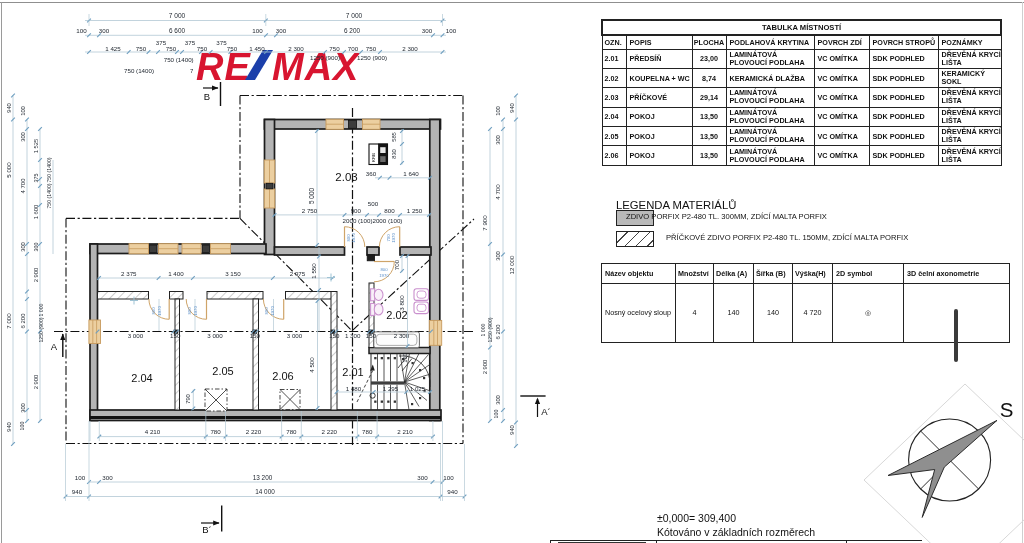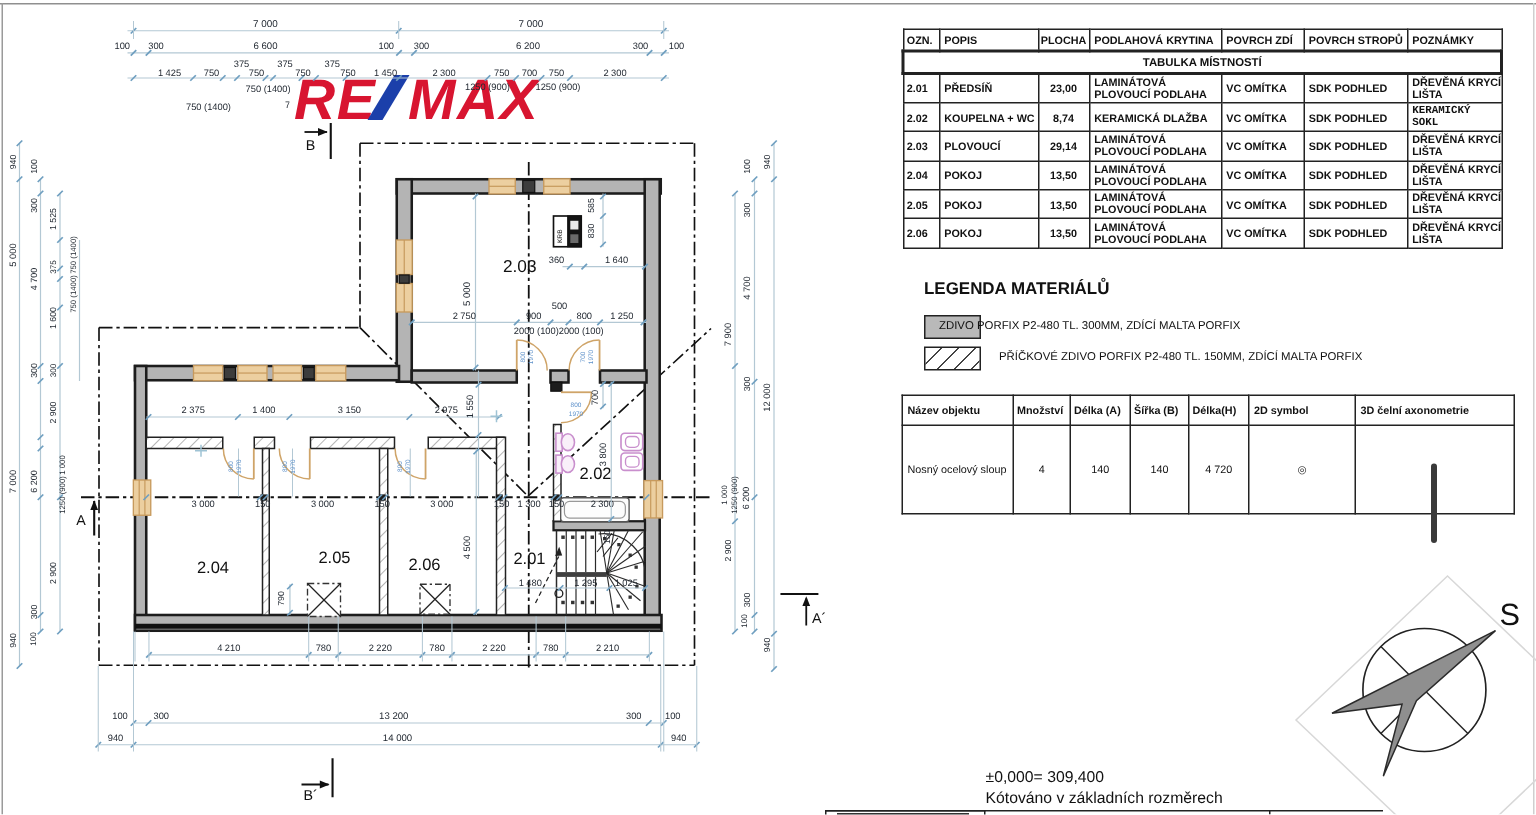--- a/index.html
+++ b/index.html
@@ -33,56 +33,56 @@
         <col style="width:66px">
         <col style="width:34px">
         <col style="width:88px">
         <col style="width:55px">
         <col style="width:69px">
         <col style="width:63px">
       </colgroup>
 
 <tbody>
         <tr>
+          <td colspan="7" style="height:10.5px;text-align:center;font-size:7.6px;border:2px solid #222;">TABULKA MÍSTNOSTÍ</td>
+        </tr>
+
+<tr>
 <td style="height:11px;padding-left:2px;">OZN.</td>
           <td style="padding-left:3px;">POPIS</td>
           <td style="text-align:center;">PLOCHA</td>
           <td style="padding-left:3px;">PODLAHOVÁ KRYTINA</td>
           <td style="padding-left:3px;">POVRCH ZDÍ</td>
           <td style="padding-left:3px;">POVRCH STROPŮ</td>
           <td style="padding-left:3px;">POZNÁMKY</td>
 </tr>
-
-<tr>
-          <td colspan="7" style="height:10.5px;text-align:center;font-size:7.6px;border:2px solid #222;">TABULKA MÍSTNOSTÍ</td>
-        </tr>
 
 <tr>
           <td style="height:16.4px;padding-left:2px;">2.01</td>
           <td style="padding-left:3px;">PŘEDSÍŇ</td>
           <td style="text-align:center;">23,00</td>
           <td style="padding-left:3px;white-space:normal;line-height:1.13;">LAMINÁTOVÁ<br>PLOVOUCÍ PODLAHA</td>
           <td style="padding-left:3px;">VC OMÍTKA</td>
           <td style="padding-left:3px;">SDK PODHLED</td>
           <td style="padding-left:3px;white-space:normal;line-height:1.13;">DŘEVĚNÁ&nbsp;KRYCÍ LIŠTA</td>
         </tr>
 
 <tr>
           <td style="height:16.4px;padding-left:2px;">2.02</td>
           <td style="padding-left:3px;">KOUPELNA + WC</td>
           <td style="text-align:center;">8,74</td>
           <td style="padding-left:3px;">KERAMICKÁ DLAŽBA</td>
           <td style="padding-left:3px;">VC OMÍTKA</td>
           <td style="padding-left:3px;">SDK PODHLED</td>
-          <td style="padding-left:3px;white-space:normal;line-height:1.13;font-family:Liberation Mono, monospace;">KERAMICKÝ SOKL</td>
+          <td style="padding-left:3px;white-space:normal;line-height:1.13;">KERAMICKÝ SOKL</td>
         </tr>
 
 <tr>
           <td style="height:16.4px;padding-left:2px;">2.03</td>
-          <td style="padding-left:3px;">PLOVOUCÍ</td>
+          <td style="padding-left:3px;">PŘÍČKOVÉ</td>
           <td style="text-align:center;">29,14</td>
           <td style="padding-left:3px;white-space:normal;line-height:1.13;">LAMINÁTOVÁ<br>PLOVOUCÍ PODLAHA</td>
           <td style="padding-left:3px;">VC OMÍTKA</td>
           <td style="padding-left:3px;">SDK PODHLED</td>
           <td style="padding-left:3px;white-space:normal;line-height:1.13;">DŘEVĚNÁ&nbsp;KRYCÍ LIŠTA</td>
         </tr>
 
 <tr>
           <td style="height:16.4px;padding-left:2px;">2.04</td>
           <td style="padding-left:3px;">POKOJ</td>
@@ -109,21 +109,21 @@
           <td style="text-align:center;">13,50</td>
           <td style="padding-left:3px;white-space:normal;line-height:1.13;">LAMINÁTOVÁ<br>PLOVOUCÍ PODLAHA</td>
           <td style="padding-left:3px;">VC OMÍTKA</td>
           <td style="padding-left:3px;">SDK PODHLED</td>
           <td style="padding-left:3px;white-space:normal;line-height:1.13;">DŘEVĚNÁ&nbsp;KRYCÍ LIŠTA</td>
         </tr>
 </tbody>
     </table>
 </div>
 
-<div class="abs" style="left:616px;top:187px;font-size:11.3px;font-weight:bold;color:#111;">LEGENDA MATERIÁLŮ</div>
+<div class="abs" style="left:616px;top:199px;font-size:11.3px;font-weight:normal;color:#111;">LEGENDA MATERIÁLŮ</div>
 
 <div class="abs" style="left:616px;top:210px;width:36px;height:14px;background:#b9b9b9;border:1.2px solid #222;"></div>
 
 <div class="abs" style="left:626px;top:212px;font-size:7.6px;color:#111;">ZDIVO PORFIX P2-480 TL. 300MM, ZDÍCÍ MALTA PORFIX</div>
 
 <div class="abs" style="left:616px;top:231px;width:36px;height:14px;border:1.2px solid #222;background:repeating-linear-gradient(135deg,#fff,#fff 7px,#444 7px,#444 8px);"></div>
 
 <div class="abs" style="left:666px;top:233px;font-size:7.6px;color:#111;">PŘÍČKOVÉ ZDIVO PORFIX P2-480 TL. 150MM, ZDÍCÍ MALTA PORFIX</div>
 
 <div class="abs" style="left:601px;top:263px;">
@@ -138,21 +138,21 @@
         <col style="width:106px">
       </colgroup>
 
 <tbody>
 
 <tr>
           <td style="height:16.5px;padding-left:3px;font-weight:bold;margin-left:13px;">Název objektu</td>
           <td style="padding-left:2px;font-weight:bold;">Množství</td>
           <td style="padding-left:2px;font-weight:bold;">Délka (A)</td>
           <td style="padding-left:2px;font-weight:bold;">Šířka (B)</td>
-          <td style="padding-left:2px;font-weight:bold;">Délka(H)</td>
+          <td style="padding-left:2px;font-weight:bold;">Výška(H)</td>
           <td style="padding-left:3px;font-weight:bold;">2D symbol</td>
           <td style="padding-left:3px;font-weight:bold;margin-top:12px;">3D čelní axonometrie</td>
         </tr>
 
 <tr>
           <td style="height:56px;padding-left:3px;">Nosný ocelový sloup</td>
           <td style="text-align:center;">4</td>
           <td style="text-align:center;">140</td>
           <td style="text-align:center;">140</td>
           <td style="text-align:center;">4 720</td>

